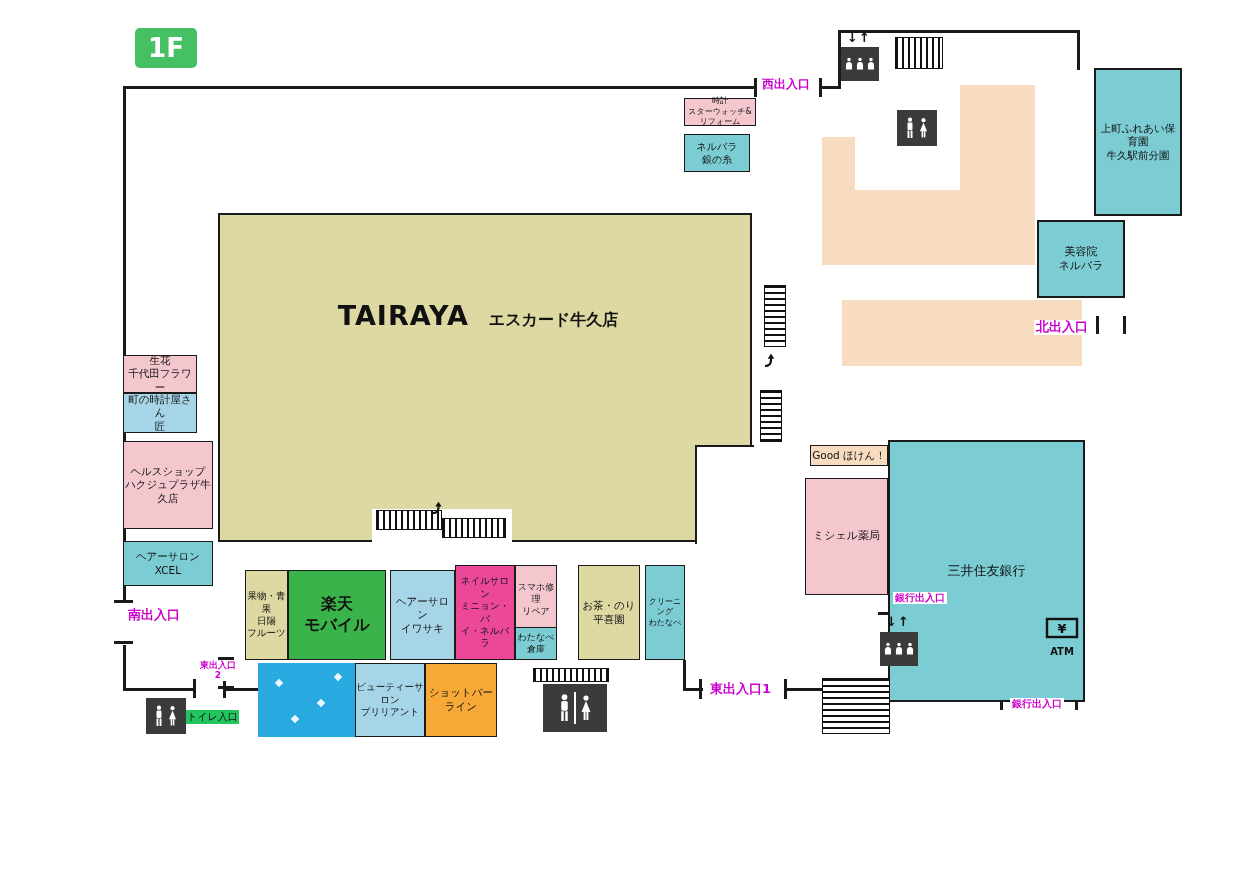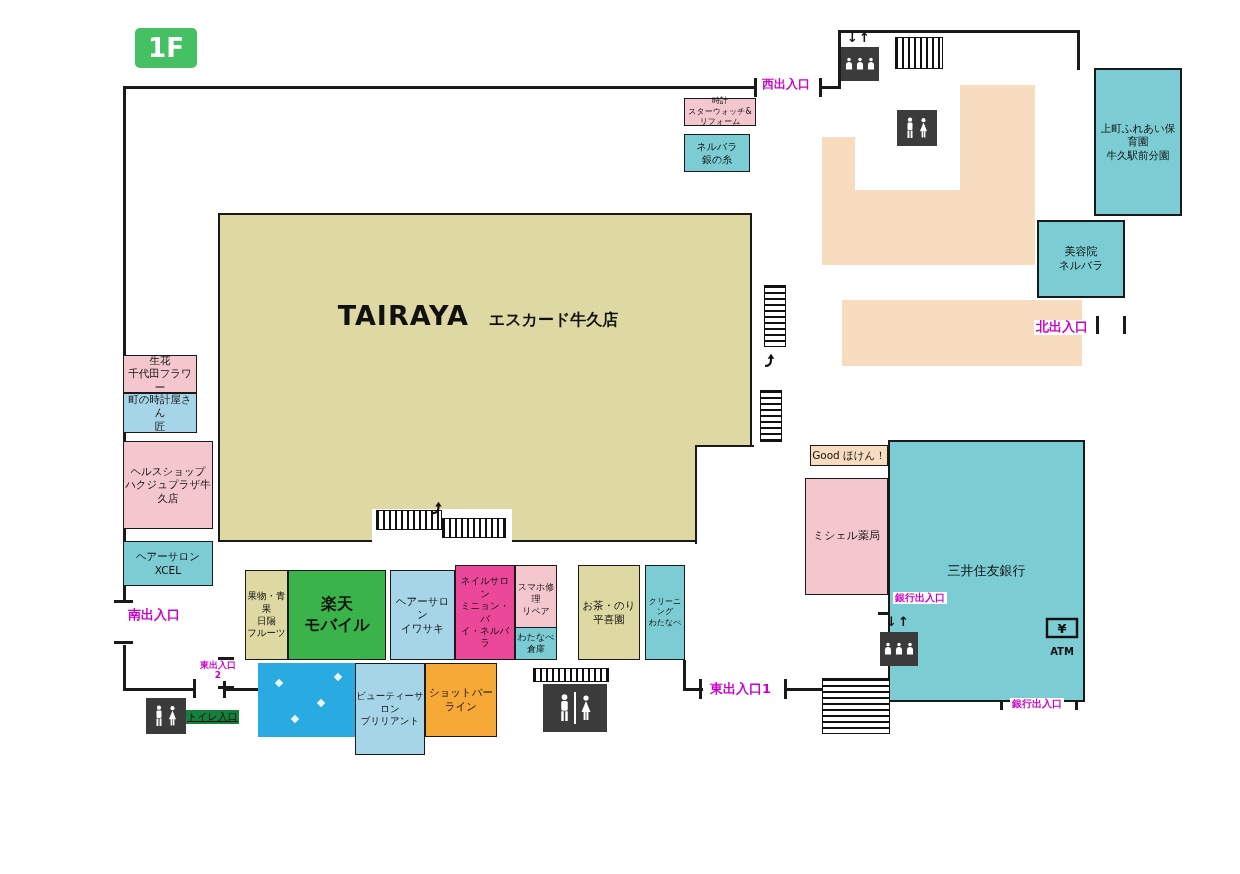--- a/index.html
+++ b/index.html
@@ -11,21 +11,21 @@
           text-align:center; white-space:pre-line; line-height:1.3; color:#111; }
   .bordered { border:1.5px solid #1a1a1a; }
   .b2 { border:2px solid #1a1a1a; }
   .pink { background:#f4c7ce; } .teal { background:#7bccd3; }
   .lightblue { background:#a6d5e8; } .khaki { background:#ded9a3; }
   .green { background:#3ab44a; } .yellowgreen { background:#ec4899; }
   .orange { background:#f7a938; } .peach { background:#f8dcc0; }
   .pool { background:#29abe2; }
   .entr { position:absolute; color:#cc00cc; font-weight:bold; background:#fff;
           padding:0 2px; line-height:1.15; white-space:pre-line; text-align:center; }
-  .plain-label { position:absolute; color:#111; background:#15803d; padding:0 1px;text-decoration:underline; }
+  .plain-label { position:absolute; color:#111; background:#22c55e; padding:0 1px; }
   .dark { position:absolute; background:#3b3b3b; display:flex; align-items:center;
           justify-content:center; gap:3px; }
   .stripes-v { position:absolute; background:repeating-linear-gradient(90deg,#111 0 2px,#fff 2px 6px); border:1px solid #111; }
   .stripes-h { position:absolute; background:repeating-linear-gradient(180deg,#111 0 2px,#fff 2px 6px); border:1px solid #111; }
   .white-patch { position:absolute; background:#fff; }
   .arrows { position:absolute; font-weight:bold; font-size:13px; letter-spacing:1px; color:#111; }
   .sparkle { position:absolute; width:6px; height:6px; background:#fff; transform:rotate(45deg); opacity:.9; }
   #floor-badge { position:absolute; left:135px; top:28px; width:62px; height:40px;
                  background:#45c163; color:#fff; font-size:26px; font-weight:bold;
                  display:flex; align-items:center; justify-content:center; border-radius:5px; }
@@ -124,21 +124,21 @@
   <div class="shop khaki bordered" style="left:578px;top:565px;width:62px;height:95px;font-size:10.5px">お茶・のり
 平喜園</div>
   <div class="shop teal bordered" style="left:645px;top:565px;width:40px;height:95px;font-size:8px">クリーニング
 わたなべ</div>
 
   <div class="shop pool" style="left:258px;top:663px;width:97px;height:74px"></div>
   <div class="sparkle" style="left:276px;top:680px"></div>
   <div class="sparkle" style="left:318px;top:700px"></div>
   <div class="sparkle" style="left:292px;top:716px"></div>
   <div class="sparkle" style="left:335px;top:674px"></div>
-  <div class="shop lightblue bordered" style="left:355px;top:663px;width:70px;height:92px;font-size:9.5px">ビューティーサロン
+  <div class="shop lightblue bordered" style="left:355px;top:663px;width:70px;height:74px;font-size:9.5px">ビューティーサロン
 ブリリアント</div>
   <div class="shop orange bordered" style="left:425px;top:663px;width:72px;height:74px;font-size:10.5px">ショットバー
 ライン</div>
 
   <div class="shop peach bordered" style="left:810px;top:445px;width:78px;height:21px;font-size:10.5px">Good ほけん！</div>
   <div class="shop pink bordered" style="left:805px;top:478px;width:83px;height:117px;font-size:11px">ミシェル薬局</div>
   <div class="shop teal b2" style="left:888px;top:440px;width:197px;height:262px;font-size:13px">三井住友銀行</div>
 
   <div class="atm-wrap">
     <svg width="34" height="26" viewBox="0 0 34 26">

